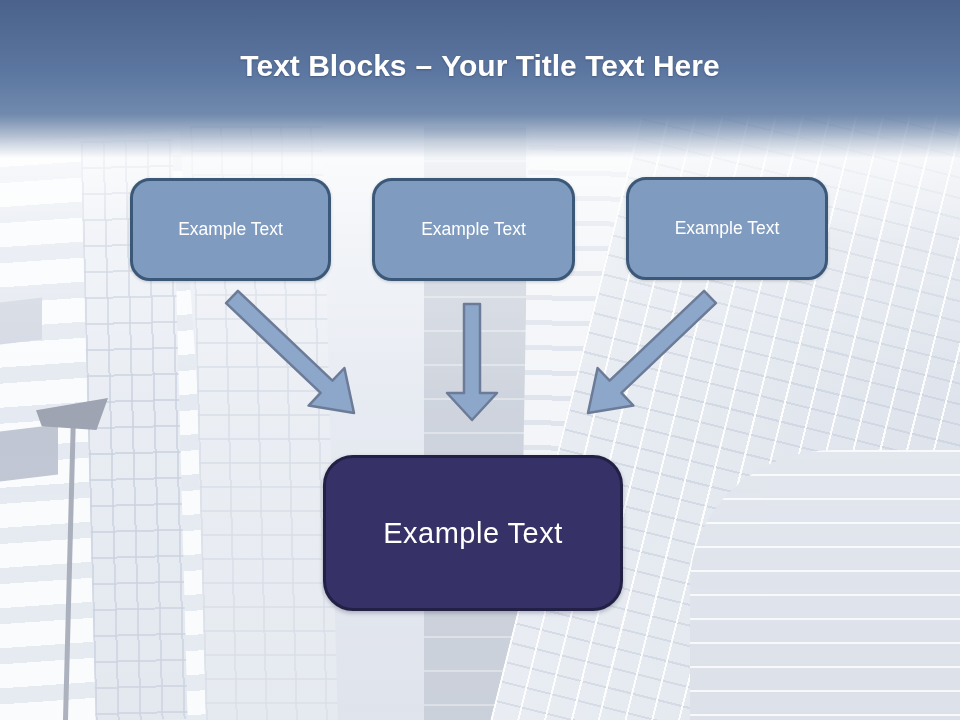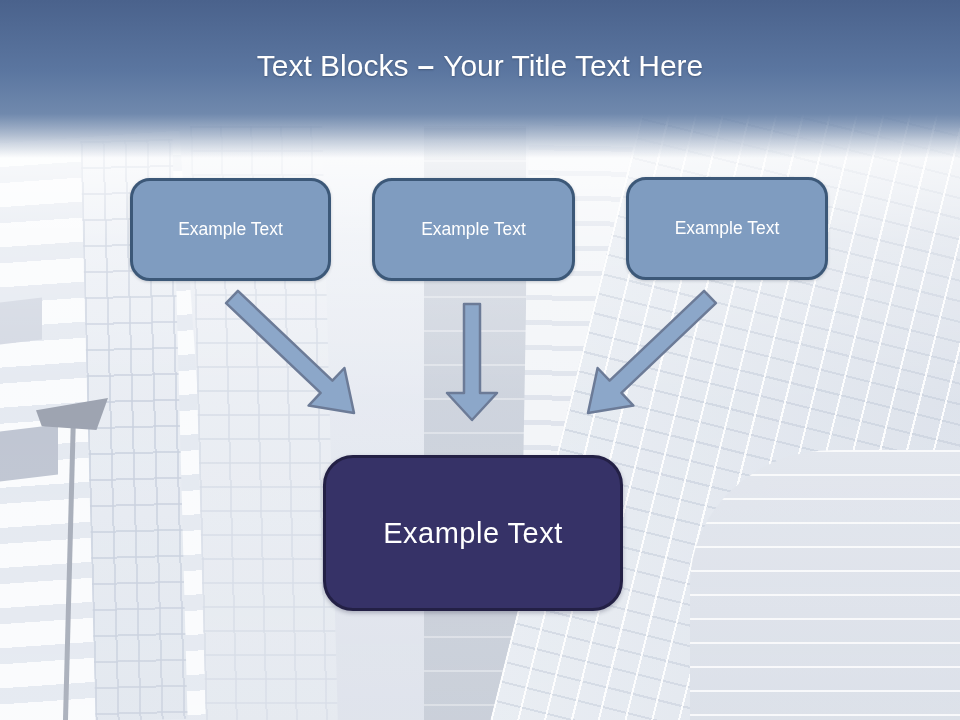--- a/index.html
+++ b/index.html
@@ -82,23 +82,23 @@
       var(--header-gradient-bottom,#7089ad) 72%,
       rgba(122,144,176,.55) 86%,
       rgba(160,175,200,0) 100%);
   }
   .title{
     position:absolute;top:0;left:0;width:100%;height:132px;
     display:flex;align-items:center;justify-content:center;gap:9px;
     color:var(--title-text,#fff);font-size:30px;
     text-shadow:0 1px 2px rgba(25,35,55,.35);
   }
-  .title .bold{font-weight:400;}
+  .title .bold{font-weight:700;}
   .title .dash{font-weight:700;}
-  .title .regular{font-weight:400;}
+  .title .regular{font-weight:700;}
   
   .src-block{
     position:absolute;top:178px;width:201px;height:103px;box-sizing:border-box;
     background:var(--block-fill,#7f9cc0);
     border:3px solid var(--block-border,#3c5878);
     border-radius:20px;
     display:flex;align-items:center;justify-content:center;
     color:var(--block-text,#fff);font-size:17.5px;
     box-shadow:0 1px 3px rgba(50,60,80,.25);
   }

